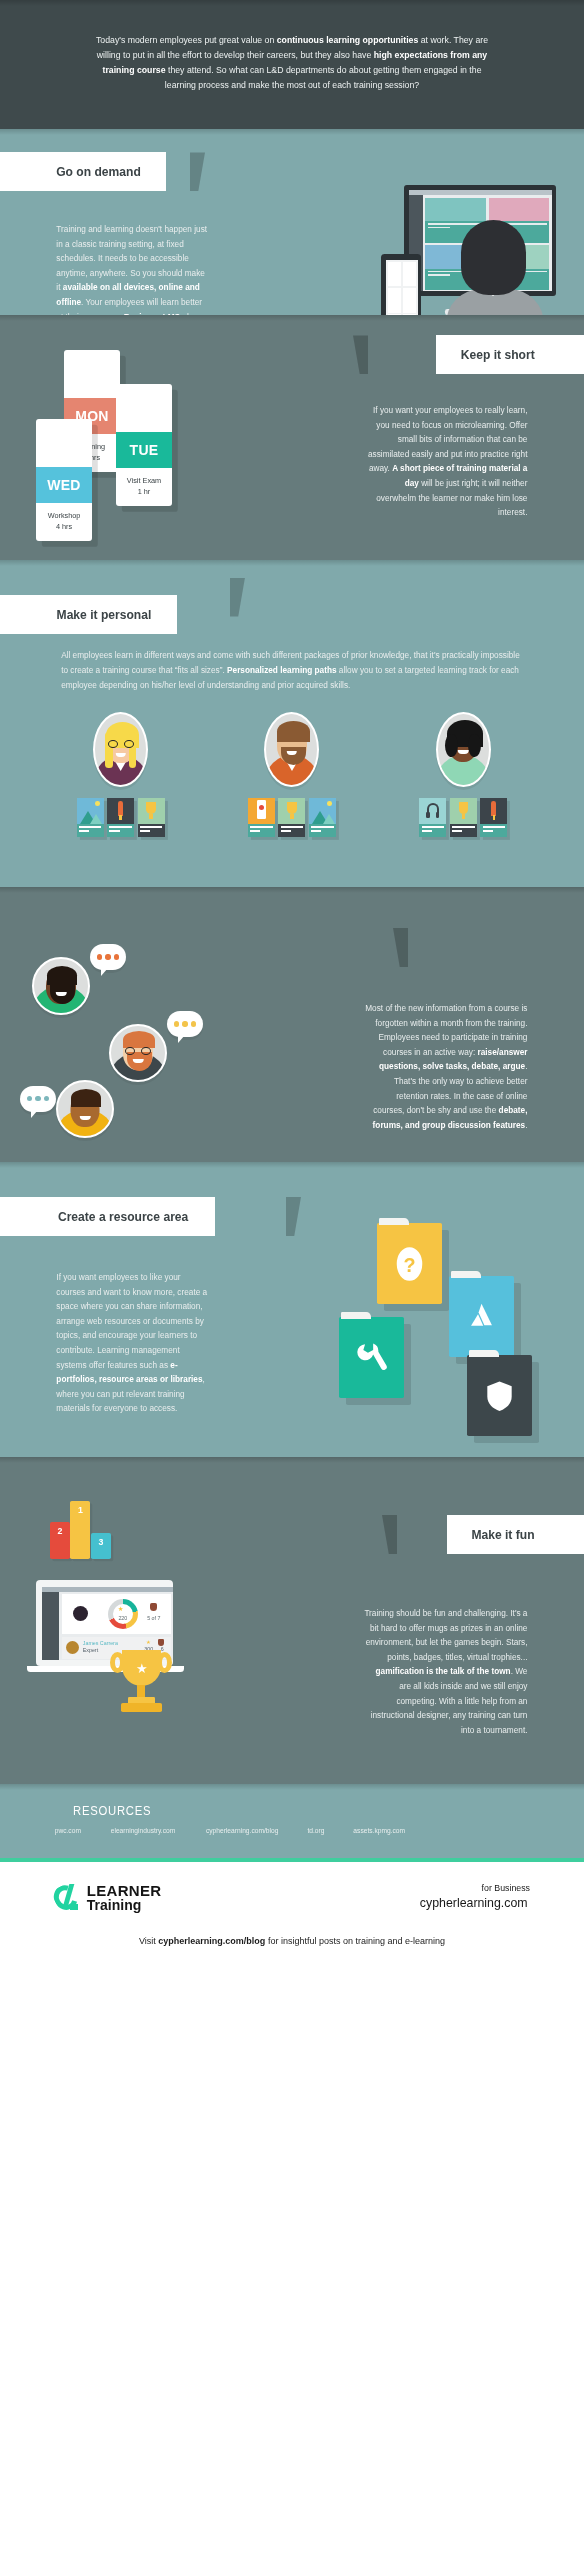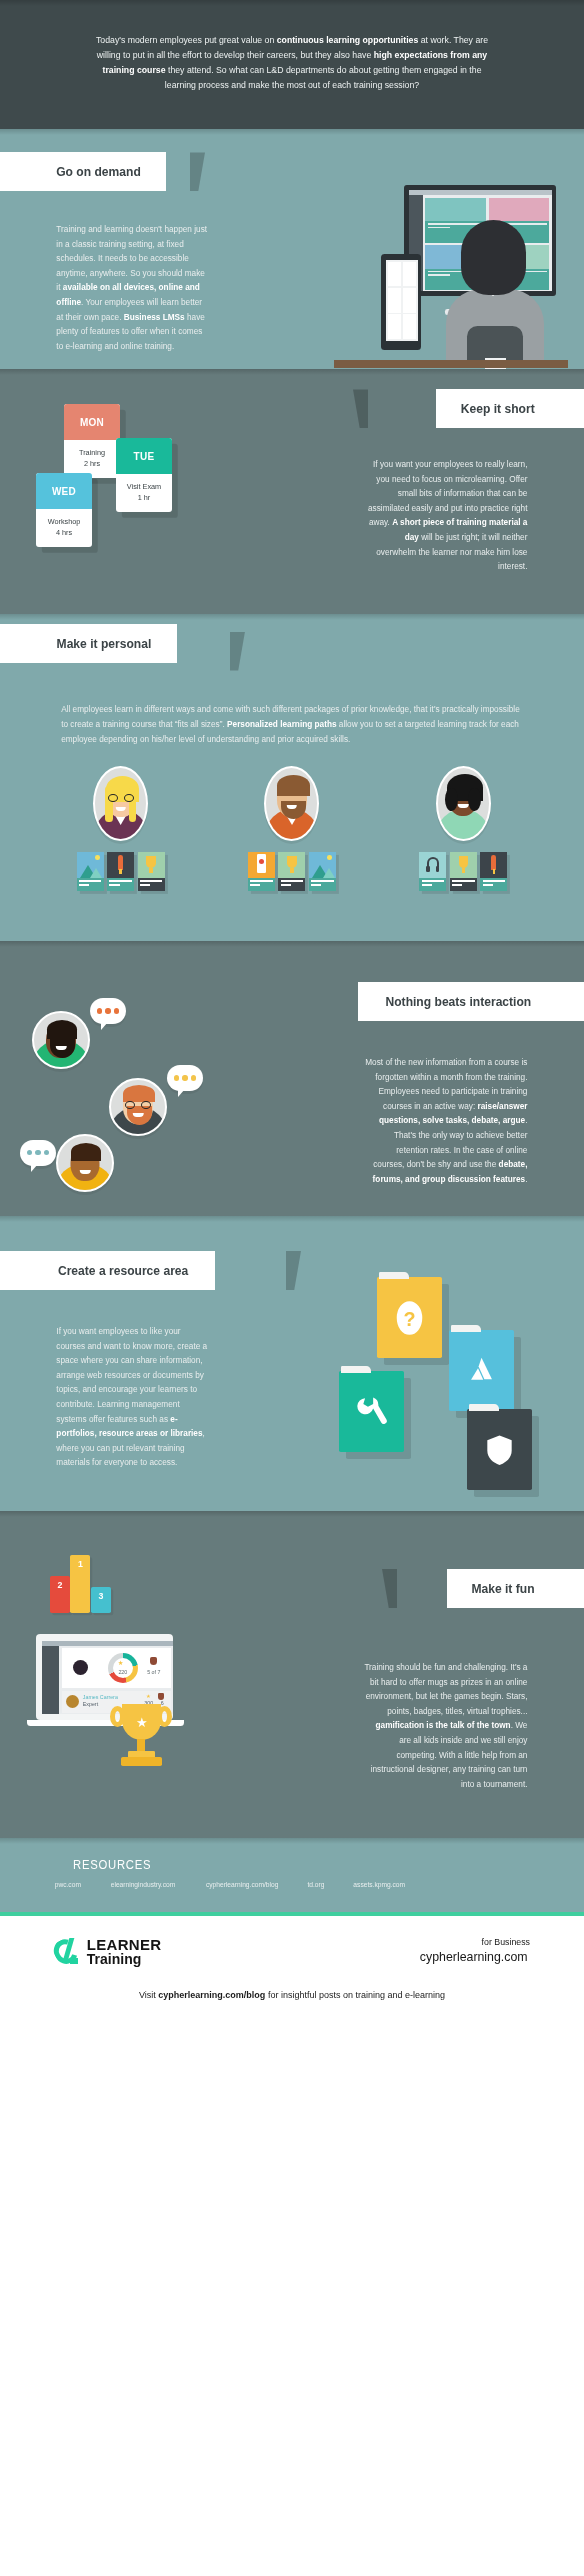--- a/index.html
+++ b/index.html
@@ -74,21 +74,21 @@
   .tab-flag.left { clip-path: polygon(0 0, 100% 0, 55% 100%, 0 100%); }
   .tab-flag.right { clip-path: polygon(100% 0, 100% 100%, 45% 100%, 0 0); }
 
   
   .body-text { color: #e9eeee; font-size: 8.5px; line-height: 14.6px; transform: scaleX(0.97); }
   .col-left { position: absolute; left: 54px; width: 158px; }
   .col-right { position: absolute; right: 54px; width: 169px; text-align: right; }
   .wide-text { padding: 0 54px; font-size: 8.5px; line-height: 15px; }
 
   
-  .sec-demand { height: 240px; }
+  .sec-demand { height: 186px; }
   .monitor { position: absolute; right: 28px; top: 56px; width: 175px; height: 175px; }
   .mon-frame { position: absolute; left: 23.4px; top: 0; width: 152px; height: 111px;
     background: #2b3236; border-radius: 2.9px; }
   .mon-screen { position: absolute; left: 4.7px; top: 4.7px; right: 4.7px; bottom: 4.7px;
     background: #e9ecee; overflow: hidden; }
   .mon-topbar { height: 5.8px; background: #b9c3c9; }
   .mon-sidebar { position: absolute; left: 0; top: 5.8px; width: 14px; bottom: 0; background: #4c565c; }
   .mon-grid { position: absolute; left: 16.4px; top: 8.2px; right: 2.3px; bottom: 1.2px;
     display: grid; grid-template-columns: repeat(2, 1fr); gap: 2.9px; }
   .card { background: #ffffff; position: relative; overflow: hidden; }
@@ -116,21 +116,21 @@
   .pb-chairstem { position: absolute; left: 46px; top: 138px; width: 21px; height: 17.5px; background: #f0f2f3; }
   .desk { position: absolute; left: -47px; top: 175px; width: 234px; height: 8.2px; background: #7a5c43; }
   .cursor { position: absolute; left: 109px; top: 69px; width: 0; height: 0;
     border-left: 5.3px solid #222; border-bottom: 7.6px solid transparent; transform: rotate(-12deg); }
 
   
   .sec-short { height: 245px; }
   .daycard { position: absolute; width: 56px; border-radius: 2.9px; overflow: hidden;
     background: #ffffff; box-shadow: 5.8px 5.8px 0 rgba(0,0,0,0.12); }
   .daycard .dc-head { height: 36px; display: flex; align-items: center; justify-content: center;
-    color: #ffffff; font-weight: 700; font-size: 10px; letter-spacing: 0.3px; }
+    color: #ffffff; font-weight: 700; font-size: 14px; letter-spacing: 0.3px; margin-top: 48px; }
   .daycard .dc-body { padding: 8.2px 2.3px 9.3px; text-align: center; color: #3b4346;
     font-size: 7.3px; line-height: 10.5px; }
   .dc-1 { left: 64px; top: 35px; }
   .dc-2 { left: 116px; top: 69px; }
   .dc-3 { left: 36px; top: 104px; }
 
   
   .sec-personal { height: 327px; }
   .avatar-group { position: absolute; top: 152px; width: 100%; display: flex;
     justify-content: space-around; padding: 0 35px; }
@@ -351,21 +351,21 @@
       <div class="dc-head" style="background:#55c2dc">WED</div>
       <div class="dc-body">
           <div>Workshop</div>
           <div>4 hrs</div>
         </div>
     </div>
   </div>
 
   <div class="band band-teal band-shadow-top sec-personal">
     <div class="tab-flag left" style="left:230px;top:17.5px;"></div>
-    <div class="tab left" style="top:10px;">
+    <div class="tab left" style="top:35px;">
       <h2>Make it personal</h2>
     </div>
 
     <div class="body-text wide-text" style="position:absolute;top:88px;left:0;width:584px;">
       <span>All employees learn in different ways and come with such different packages of prior knowledge, that it's practically impossible to create a training course that “fits all sizes”. </span><b>Personalized learning paths</b><span> allow you to set a targeted learning track for each employee depending on his/her level of understanding and prior acquired skills.</span>
     </div>
 
     <div class="avatar-group">
 
       <div class="avcol">
@@ -503,23 +503,20 @@
               </div>
             </div>
         </div>
       </div>
 
     </div>
   </div>
 
   <div class="band band-slate band-shadow-top sec-inter">
     <div class="tab-flag right" style="right:176px;top:41px;"></div>
-    <div class="tab right" style="top:41px;">
-      <h2>Nothing beats interaction</h2>
-    </div>
 
     <div class="col-right body-text" style="top:114px;">
       <span>Most of the new information from a course is forgotten within a month from the training. Employees need to participate in training courses in an active way: </span><b>raise/answer questions, solve tasks, debate, argue</b><span>. That's the only way to achieve better retention rates. In the case of online courses, don't be shy and use the </span><b>debate, forums, and group discussion features</b><span>.</span>
     </div>
 
     <div class="bubble-person" style="left:32px;top:70px;">
       <div class="speech" style="left:58px;top:-13px;">
         <div class="dot" style="background:#e8743b"></div>
           <div class="dot" style="background:#e8743b"></div>
           <div class="dot" style="background:#e8743b"></div>

